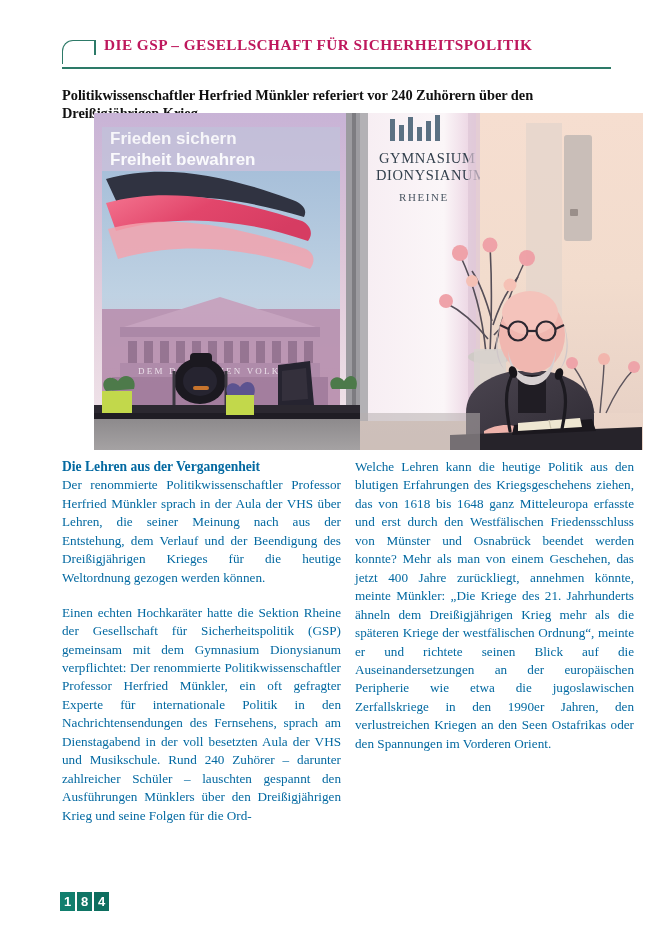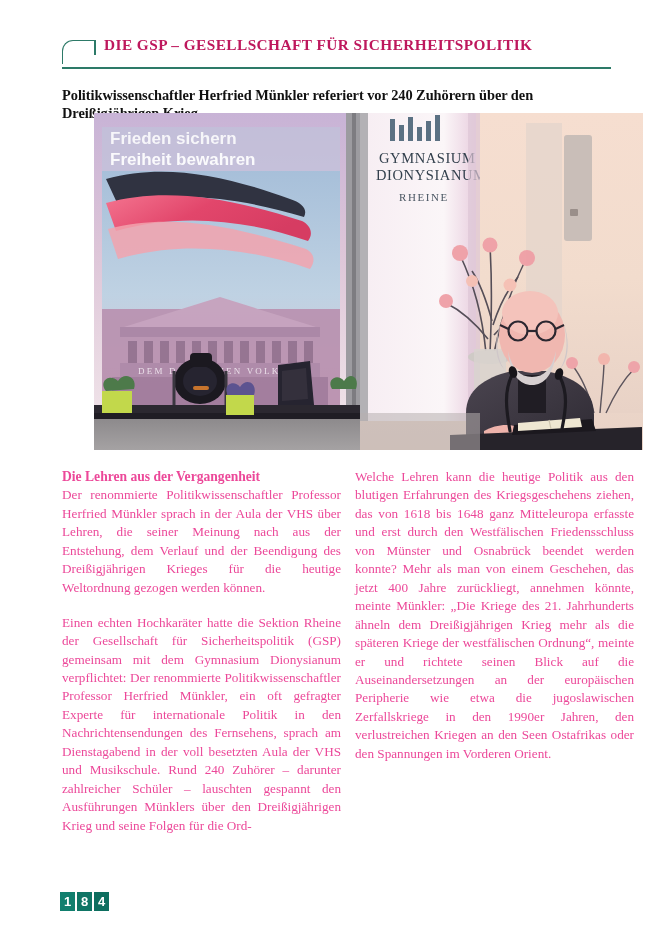--- a/index.html
+++ b/index.html
@@ -95,27 +95,27 @@
     height: 337px;
     overflow: hidden;
     background: #14b8a6;
     margin-left: 32px;
   }
   .photo svg { display: block; }
 
   
   .col {
     position: absolute;
-    top: 468px;
+    top: 458px;
     width: 279px;
     font-size: 13.2px;
     line-height: 18.45px;
     text-align: justify;
     text-justify: inter-word;
-    color: #ec4899;
+    color: #0369a1;
     hyphens: manual;
   }
   .col-left  { left: 62px; }
   .col-right { left: 355px; }
 
   .col p {
     margin: 0 0 16.5px 0;
   }
   .col p:last-child { margin-bottom: 12px; }
   .subhead {

